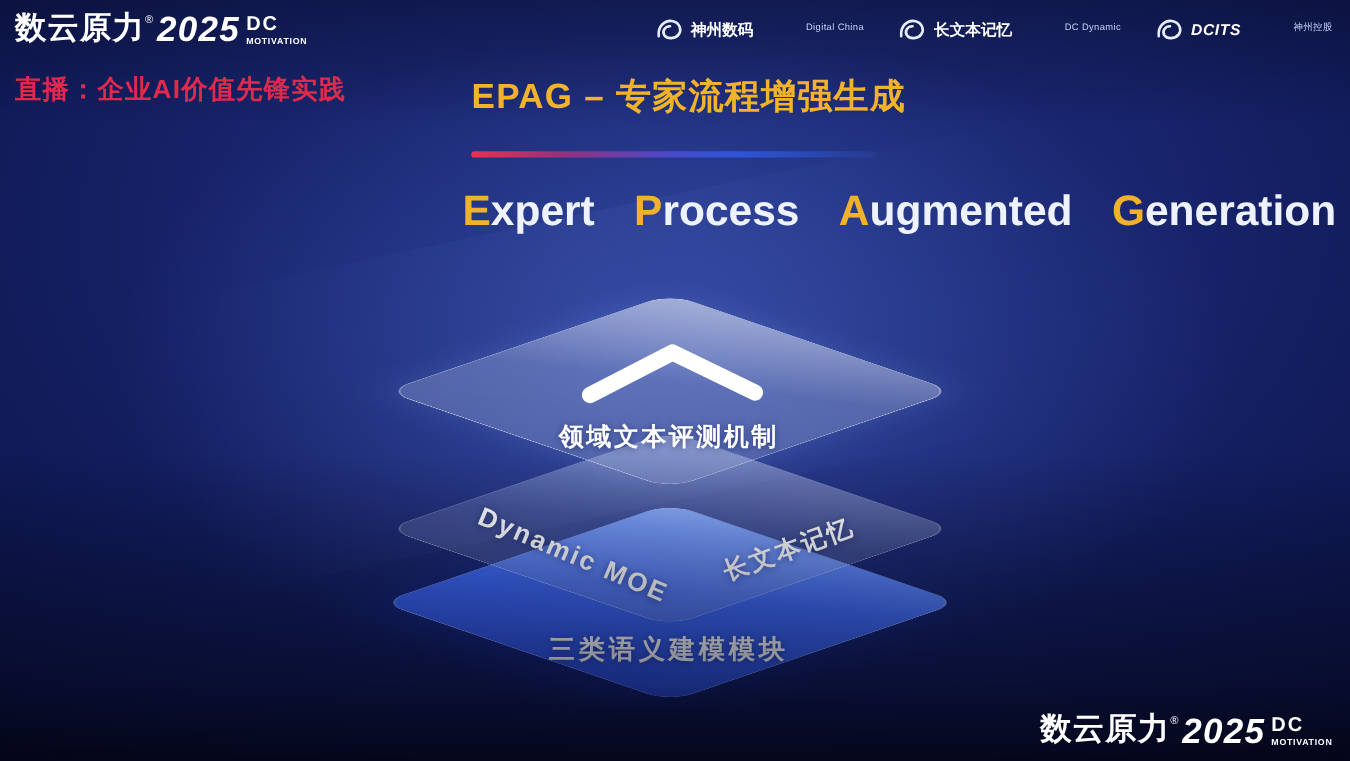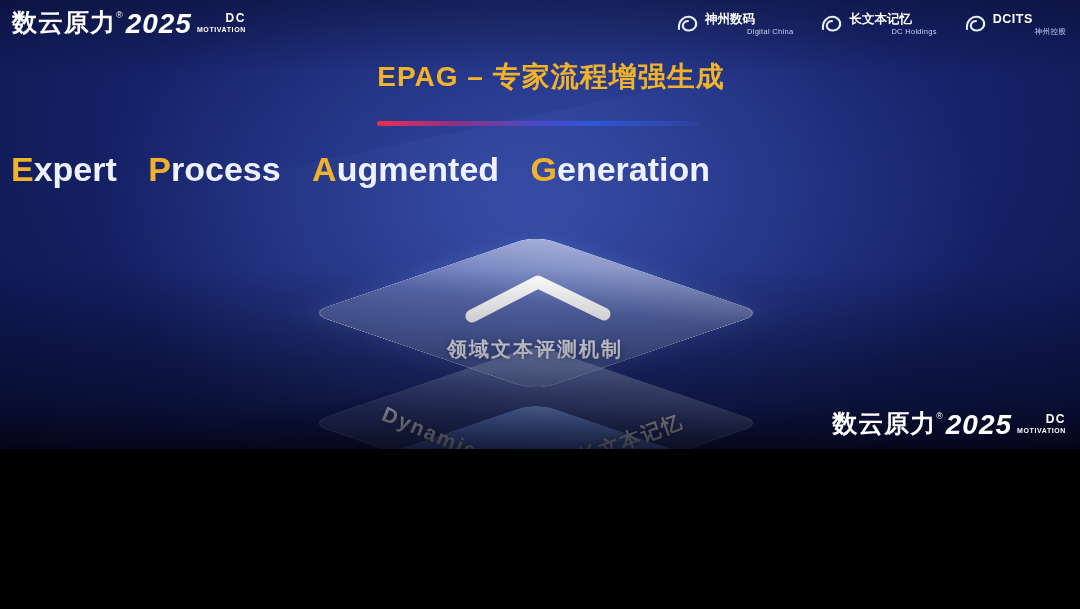--- a/index.html
+++ b/index.html
@@ -1,56 +1,56 @@
 <!DOCTYPE html>
 <html><head>
 <meta charset="utf-8">
 <style>
   html,body{margin:0;padding:0;background:#000;}
   .slide{
-    position:relative;width:1080px;height:449px;overflow:hidden;
+    position:relative;width:1080px;height:609px;overflow:hidden;
     font-family:"Liberation Sans","DejaVu Sans",sans-serif;color:#fff;
     background:
       radial-gradient(ellipse 640px 380px at 50% 47%, rgba(98,136,255,0.30), rgba(98,136,255,0) 70%),
       radial-gradient(ellipse 920px 580px at 52% 30%, #20307f 0%, #18246c 40%, #101a56 68%, #0a1140 100%);
   }
   .slide::after{
     content:"";position:absolute;inset:0;pointer-events:none;z-index:9;
     background:
       linear-gradient(180deg, rgba(4,6,24,0.35) 0%, rgba(4,6,24,0) 16%, rgba(4,6,24,0) 60%, rgba(3,5,20,0.5) 90%, rgba(2,3,14,0.8) 100%),
       radial-gradient(ellipse 120% 100% at 50% 45%, transparent 60%, rgba(2,4,18,0.45) 100%);
   }
   .streak{position:absolute;left:-10%;top:26%;width:120%;height:240px;z-index:0;
     background:linear-gradient(100deg,transparent 20%,rgba(130,160,255,0.06) 45%,transparent 72%);
     transform:rotate(-12deg);}
   
   .brand{display:flex;align-items:flex-start;line-height:1;z-index:10;}
   .brand .bname{font-size:25px;font-weight:800;letter-spacing:1px;}
   .brand .breg{font-size:9px;margin-top:1px;}
   .brand .byear{font-size:28px;font-weight:800;font-style:italic;margin-left:3px;letter-spacing:1px;}
   .brand .bsub{display:flex;flex-direction:column;margin-left:5px;font-weight:700;margin-top:2px;}
-  .brand .bsub .t{font-size:12px;letter-spacing:1.5px;text-align:right;}
+  .brand .bsub .t{font-size:16px;letter-spacing:1.5px;}
   .brand .bsub .b{font-size:7px;letter-spacing:0.6px;margin-top:2px;}
   .brand-top{position:absolute;left:12px;top:10px;}
   .brand-bottom{position:absolute;right:14px;bottom:10px;z-index:10;}
   
   .live-label{position:absolute;left:12px;top:57px;font-size:21px;font-weight:800;color:#df2a4e;letter-spacing:1px;z-index:10;}
   .page-title{position:absolute;left:0;width:100%;top:58px;text-align:center;font-size:28px;font-weight:800;color:#f2b32a;letter-spacing:1px;z-index:10;margin-left:11px;}
   .title-underline{position:absolute;left:377px;top:121px;width:324px;height:5px;border-radius:3px;z-index:10;
     background:linear-gradient(90deg,#ec3050 0%,#97307c 22%,#4c49c8 48%,#2f55d8 66%,rgba(62,100,220,0.12) 100%);}
-  .main-title{position:absolute;left:0;width:100%;top:150px;text-align:left;font-size:34px;font-weight:600;color:#eef2ff;z-index:10;}
+  .main-title{position:absolute;left:0;width:100%;top:150px;text-align:right;font-size:34px;font-weight:600;color:#eef2ff;z-index:10;}
   .main-title .word{margin:0 11px;display:inline-block;}
   .main-title .cap{color:#f0b22b;font-weight:700;font-style:normal;}
   
   .partner-logos{position:absolute;top:12px;right:14px;display:flex;gap:26px;align-items:flex-start;z-index:10;}
   .plogo{display:flex;gap:6px;align-items:center;}
   .plogo svg{width:24px;height:24px;flex:0 0 auto;}
-  .ptext{display:flex;flex-direction:column;line-height:1.2;}
+  .ptext{display:flex;flex-direction:row;line-height:1.2;}
   .pname{font-size:12.5px;font-weight:700;white-space:nowrap;}
-  .pname.it{letter-spacing:0.5px;}
+  .pname.it{font-style:italic;letter-spacing:0.5px;}
   .psub{font-size:7.5px;color:#c6d4f7;letter-spacing:0.3px;white-space:nowrap;padding-left:42px;}
   
   .plate{position:absolute;left:375px;width:320px;height:320px;border-radius:26px;
     transform:rotateX(70deg) rotateZ(45deg);}
   .plate-top{top:152px;z-index:3;
     background:linear-gradient(155deg, rgba(240,246,255,0.60) 0%, rgba(190,205,240,0.30) 45%, rgba(150,170,220,0.34) 100%);
     border:1px solid rgba(255,255,255,0.45);
     box-shadow:0 0 46px rgba(140,170,255,0.18);}
   .plate-mid{top:262px;z-index:2;
     background:linear-gradient(155deg, rgba(225,235,255,0.42) 0%, rgba(170,190,235,0.22) 50%, rgba(140,160,215,0.26) 100%);
@@ -77,41 +77,42 @@
   <div class="brand brand-top">
     <span class="bname">数云原力</span>
     <span class="breg">®</span>
     <span class="byear">2025</span>
     <span class="bsub">
       <span class="t">DC</span>
       <span class="b">MOTIVATION</span>
     </span>
   </div>
 
+  <div class="live-label">直播：企业AI价值先锋实践</div>
 
   <div class="page-title">EPAG – 专家流程增强生成</div>
   <div class="title-underline"></div>
 
   <div class="partner-logos">
     <div class="plogo">
       <svg viewBox="0 0 24 24">
         <path d="M4 17 C3 9 9 3.5 15.5 5 C21 6.5 22.5 12 20 15.5 C17.5 19 11 19.8 8.5 16.2 C6.6 13.3 8.6 9 13 9" fill="none" stroke="#e8eeff" stroke-width="2.1" stroke-linecap="round"></path>
       </svg>
       <span class="ptext">
         <span class="pname">神州数码</span>
         <span class="psub">Digital China</span>
       </span>
     </div>
     <div class="plogo">
       <svg viewBox="0 0 24 24">
         <path d="M4 17 C3 9 9 3.5 15.5 5 C21 6.5 22.5 12 20 15.5 C17.5 19 11 19.8 8.5 16.2 C6.6 13.3 8.6 9 13 9" fill="none" stroke="#e8eeff" stroke-width="2.1" stroke-linecap="round"></path>
       </svg>
       <span class="ptext">
         <span class="pname">长文本记忆</span>
-        <span class="psub">DC Holdings</span>
+        <span class="psub">DC Dynamic</span>
       </span>
     </div>
     <div class="plogo">
       <svg viewBox="0 0 24 24">
         <path d="M4 17 C3 9 9 3.5 15.5 5 C21 6.5 22.5 12 20 15.5 C17.5 19 11 19.8 8.5 16.2 C6.6 13.3 8.6 9 13 9" fill="none" stroke="#e8eeff" stroke-width="2.1" stroke-linecap="round"></path>
       </svg>
       <span class="ptext">
         <span class="pname it">DCITS</span>
         <span class="psub">神州控股</span>
       </span>

